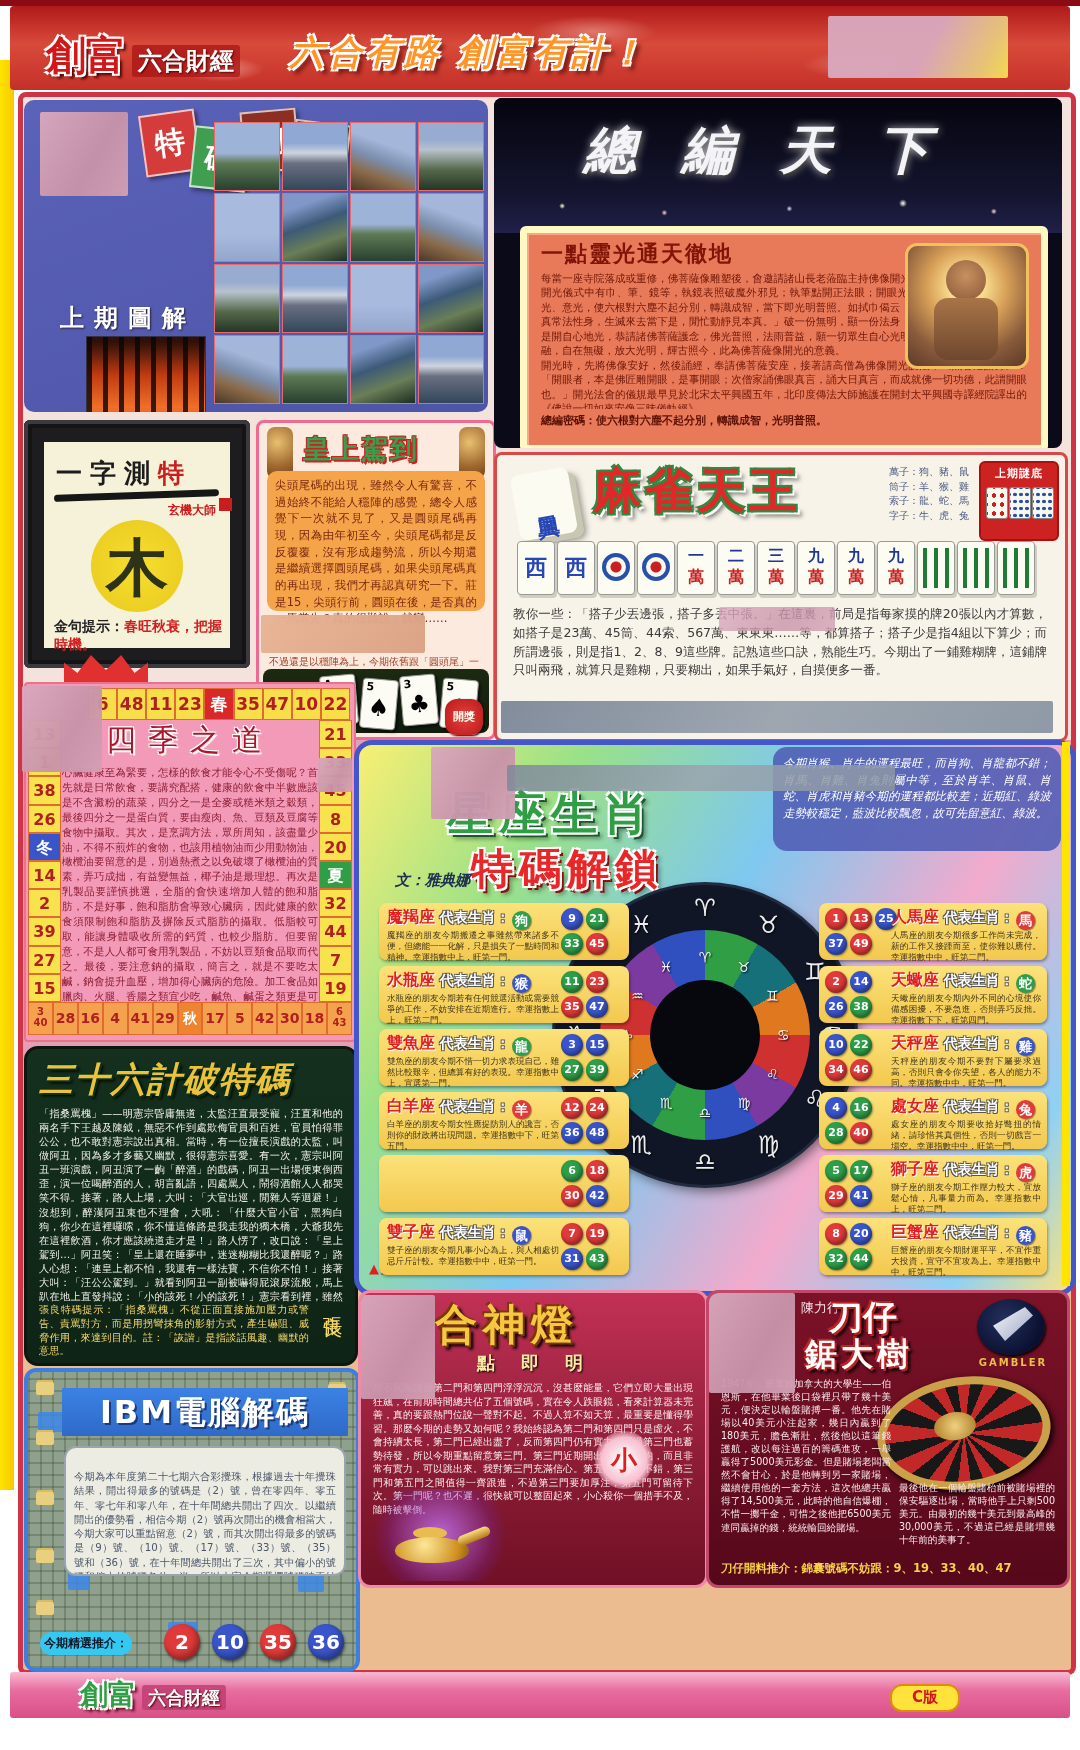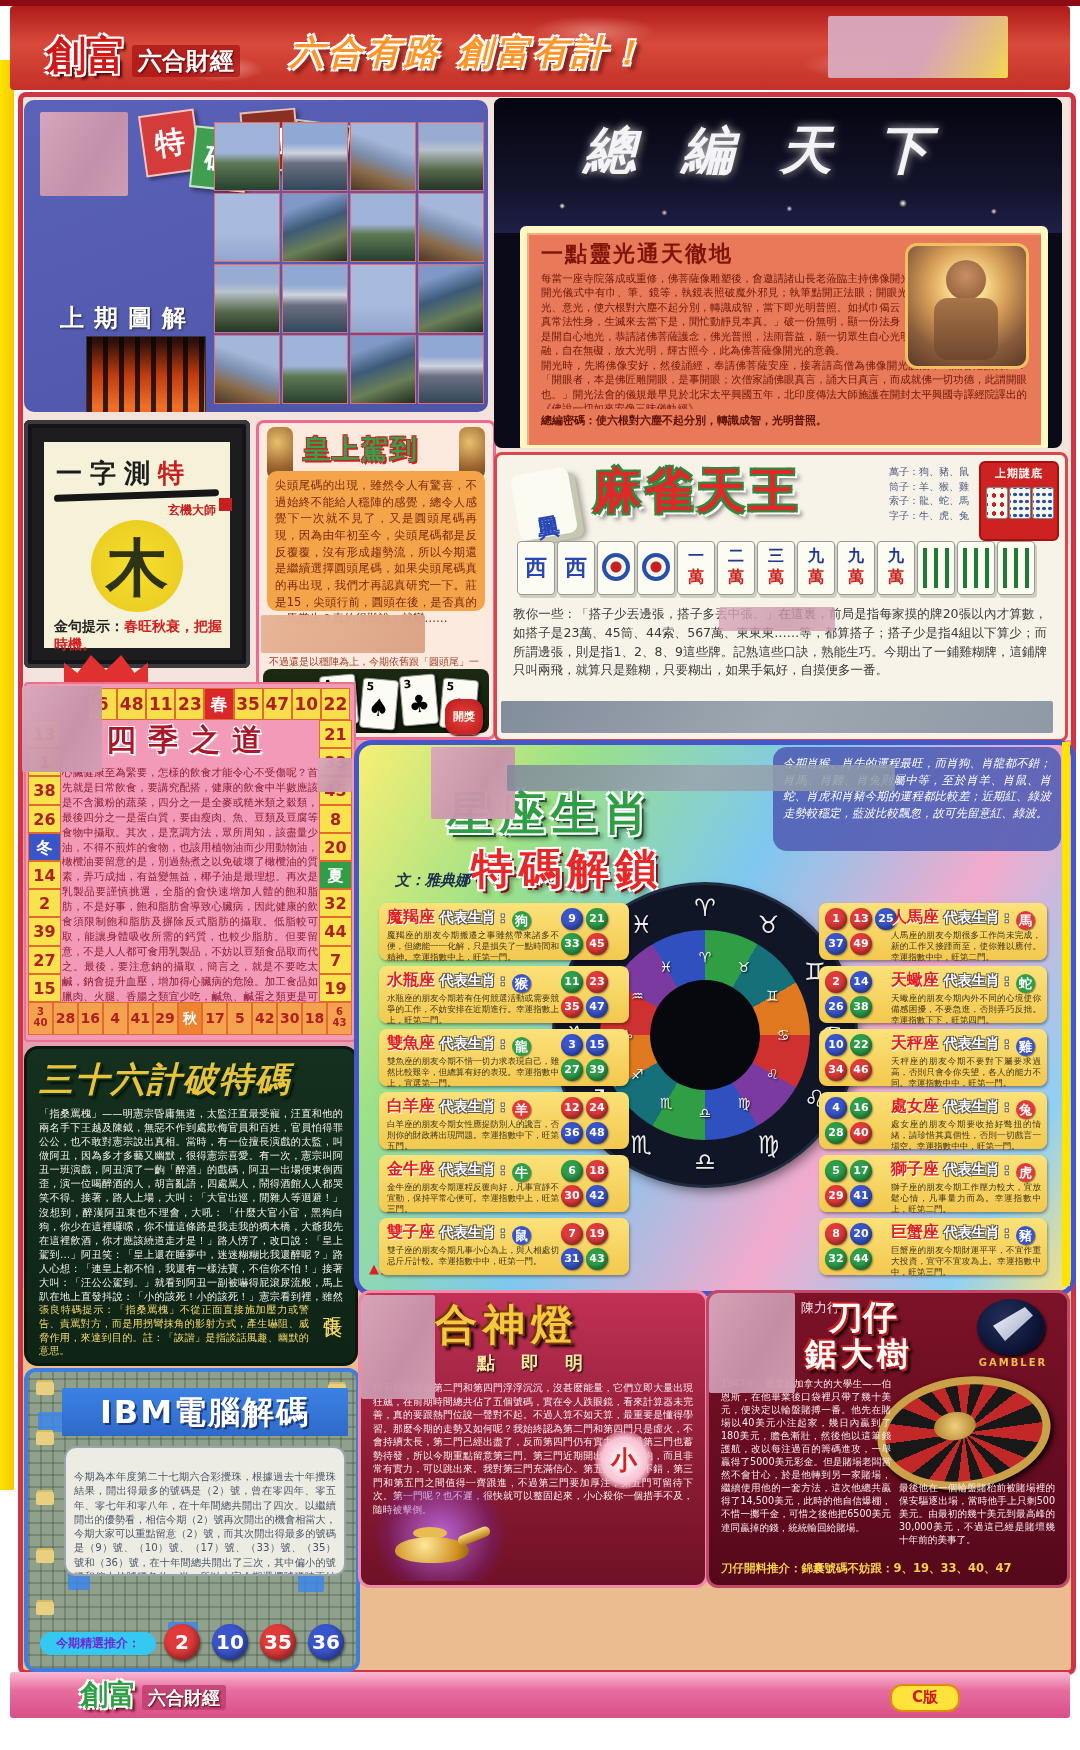--- a/index.html
+++ b/index.html
@@ -115,21 +115,21 @@
   #scolL{left:2px;top:36px;width:33px;height:282px;flex-direction:column;}
   #scolL .scell{width:33px;height:28.2px;font-size:16px;line-height:27px;}
   #scolR{left:293px;top:36px;width:33px;height:282px;flex-direction:column;}
   #scolR .scell{width:33px;height:28.2px;font-size:16px;line-height:27px;}
   .s-spring{background:#d82828!important;color:#fff!important;}
   .s-summer{background:#2f9e44!important;color:#fff!important;}
   .s-autumn{background:#ef8430!important;color:#fff!important;}
   .s-winter{background:#3a55c8!important;color:#fff!important;}
   .split{font-size:10px!important;line-height:1.1!important;padding-top:3px;}
   #scenter{position:absolute;left:36px;top:36px;width:256px;height:282px;overflow:hidden;}
-  #stitle{font-size:30px;font-weight:bold;color:#a8182a;letter-spacing:12px;text-align:center;font-family:"DejaVu Serif","Liberation Serif",serif;
+  #stitle{font-size:30px;font-weight:normal;color:#a8182a;letter-spacing:12px;text-align:center;font-family:"DejaVu Serif","Liberation Serif",serif;
      text-shadow:-1px -1px 0 #fff,1px -1px 0 #fff,-1px 1px 0 #fff,2px 2px 1px #fff;}
   #sbody{margin-top:4px;font-size:10.5px;line-height:1.42;color:#8c1e34;text-align:justify;}
   .crown{left:64px;top:652px;width:84px;height:30px;background:#e03030;clip-path:polygon(0 100%,0 35%,16% 70%,32% 10%,50% 60%,68% 10%,84% 70%,100% 35%,100% 100%);}
   
   #tactics{left:24px;top:1046px;width:328px;height:314px;background:linear-gradient(180deg,#15301e,#0e2416);border-radius:14px;border:3px solid #0a180e;overflow:hidden;}
   #tactitle{position:absolute;left:12px;top:8px;font-size:34px;font-weight:bold;font-style:italic;color:#ecc23c;white-space:nowrap;letter-spacing:2px;
      font-family:"DejaVu Serif","Liberation Serif",serif;text-shadow:-1px -1px 0 #083018,2px 2px 0 #083018,3px 3px 3px #000;}
   #tacbody{position:absolute;left:12px;top:58px;width:304px;height:196px;font-size:10.2px;line-height:1.38;color:#f2f2ea;text-align:justify;overflow:hidden;}
   #tactip{position:absolute;left:12px;top:254px;width:270px;font-size:10.2px;line-height:1.35;color:#f5d86a;text-align:justify;}
   #tacsig{position:absolute;right:8px;top:252px;font-size:20px;color:#f5d86a;font-family:"DejaVu Serif","Liberation Serif",serif;writing-mode:vertical-rl;}
@@ -164,21 +164,21 @@
   #ibm{left:24px;top:1368px;width:328px;height:296px;background:#8fa08c;border:4px solid #3d7fe0;border-radius:12px;overflow:hidden;}
   #ibm .maze{position:absolute;inset:0;background:
      repeating-linear-gradient(0deg,rgba(40,60,40,.25) 0 2px,transparent 2px 12px),
      repeating-linear-gradient(90deg,rgba(40,60,40,.25) 0 2px,transparent 2px 12px);}
   .bluebk{position:absolute;background:#3d86e8;opacity:.85;border-radius:2px;}
   #ibmtitle{position:absolute;left:34px;top:16px;width:286px;height:48px;background:linear-gradient(180deg,#3b82e4,#2f6ac8);border-radius:1px;
      color:#fff;font-size:32px;font-weight:bold;text-align:center;line-height:48px;letter-spacing:2px;text-shadow:2px 2px 0 #1a3a7a;}
   #ibmbody{position:absolute;left:36px;top:74px;width:282px;height:130px;background:#ecece2;border:2px solid #9aa4b0;border-radius:12px;
      font-size:10.2px;line-height:1.4;color:#4a5568;padding:22px 8px;box-sizing:border-box;text-align:justify;overflow:hidden;}
   #ibmpick{position:absolute;left:8px;top:252px;width:312px;height:38px;}
-  #ibmpick .pill{position:absolute;left:4px;top:8px;background:#35c8f0;border-radius:12px;color:#6d28d9;font-weight:bold;font-size:12px;padding:3px 16px;}
+  #ibmpick .pill{position:absolute;left:4px;top:8px;background:#35c8f0;border-radius:12px;color:#0f172a;font-weight:bold;font-size:12px;padding:3px 4px;}
   .bigball{position:absolute;top:0;width:36px;height:36px;border-radius:50%;color:#fff;font-size:20px;font-weight:bold;text-align:center;line-height:36px;box-shadow:inset -3px -4px 6px rgba(0,0,0,.35),1px 2px 3px rgba(0,0,0,.5);}
   .folder{position:absolute;width:18px;height:13px;background:#e8d080;border-radius:2px;box-shadow:0 -3px 0 -1px #d8bc60;}
   
   #lamp{left:358px;top:1290px;width:344px;height:292px;background:linear-gradient(180deg,#c23056,#8a1c34 60%,#701026);border:3px solid #f08aa8;border-radius:12px;overflow:hidden;}
   #lamptitle{position:absolute;left:74px;top:4px;font-size:42px;font-weight:bold;letter-spacing:6px;color:#f5c842;white-space:nowrap;
      font-family:"DejaVu Serif","Liberation Serif",serif;text-shadow:-2px -2px 0 #7a3808,2px 2px 0 #7a3808,4px 4px 3px #000;}
   #lampsub{position:absolute;left:116px;top:58px;font-size:18px;font-weight:bold;letter-spacing:26px;color:#ffe9a0;text-shadow:1px 1px 2px #000;}
   #lampbody{position:absolute;left:12px;top:88px;width:320px;height:150px;font-size:9.8px;line-height:1.38;color:#fdeef0;text-align:justify;overflow:hidden;}
   #lampglow{position:absolute;left:4px;top:196px;width:150px;height:92px;background:radial-gradient(circle,rgba(200,120,255,.8),rgba(120,40,160,.3) 60%,transparent 75%);}
   .lampbase{position:absolute;left:34px;top:244px;width:74px;height:26px;border-radius:50% 50% 45% 45%;background:radial-gradient(circle at 40% 30%,#fce898,#d09020 70%,#8a5c10);}
@@ -520,24 +520,20 @@
             <div class="zbody">白羊座的朋友今期女性應提防別人的讒言，否則你的財政將出現問題。幸運指數中下，旺第五門。</div>
           </div>
         </div>
         <div class="zcard" style="top: 410px; left: 20px;">
           <div class="zballs" style="right: 6px;">
             <div class="ball" style="background: rgb(46, 158, 74);">6</div>
             <div class="ball" style="background: rgb(224, 58, 58);">18</div>
             <div class="ball" style="background: rgb(224, 58, 58);">30</div>
             <div class="ball" style="background: rgb(58, 85, 204);">42</div>
           </div>
-          <div style="position: absolute; top: 4px; left: 8px; width: 172px;">
-            <div><span class="zname">金牛座</span><span class="zlab"> 代表生肖：</span><span class="zanim" style="background: rgb(46, 158, 74);">牛</span></div>
-            <div class="zbody">金牛座的朋友今期運程反覆向好，凡事宜靜不宜動，保持平常心便可。幸運指數中上，旺第三門。</div>
-          </div>
         </div>
         <div class="zcard" style="top: 473px; left: 20px;">
           <div class="zballs" style="right: 6px;">
             <div class="ball" style="background: rgb(224, 58, 58);">7</div>
             <div class="ball" style="background: rgb(224, 58, 58);">19</div>
             <div class="ball" style="background: rgb(58, 85, 204);">31</div>
             <div class="ball" style="background: rgb(46, 158, 74);">43</div>
           </div>
           <div style="position: absolute; top: 4px; left: 8px; width: 172px;">
             <div><span class="zname">雙子座</span><span class="zlab"> 代表生肖：</span><span class="zanim" style="background: rgb(58, 85, 204);">鼠</span></div>

